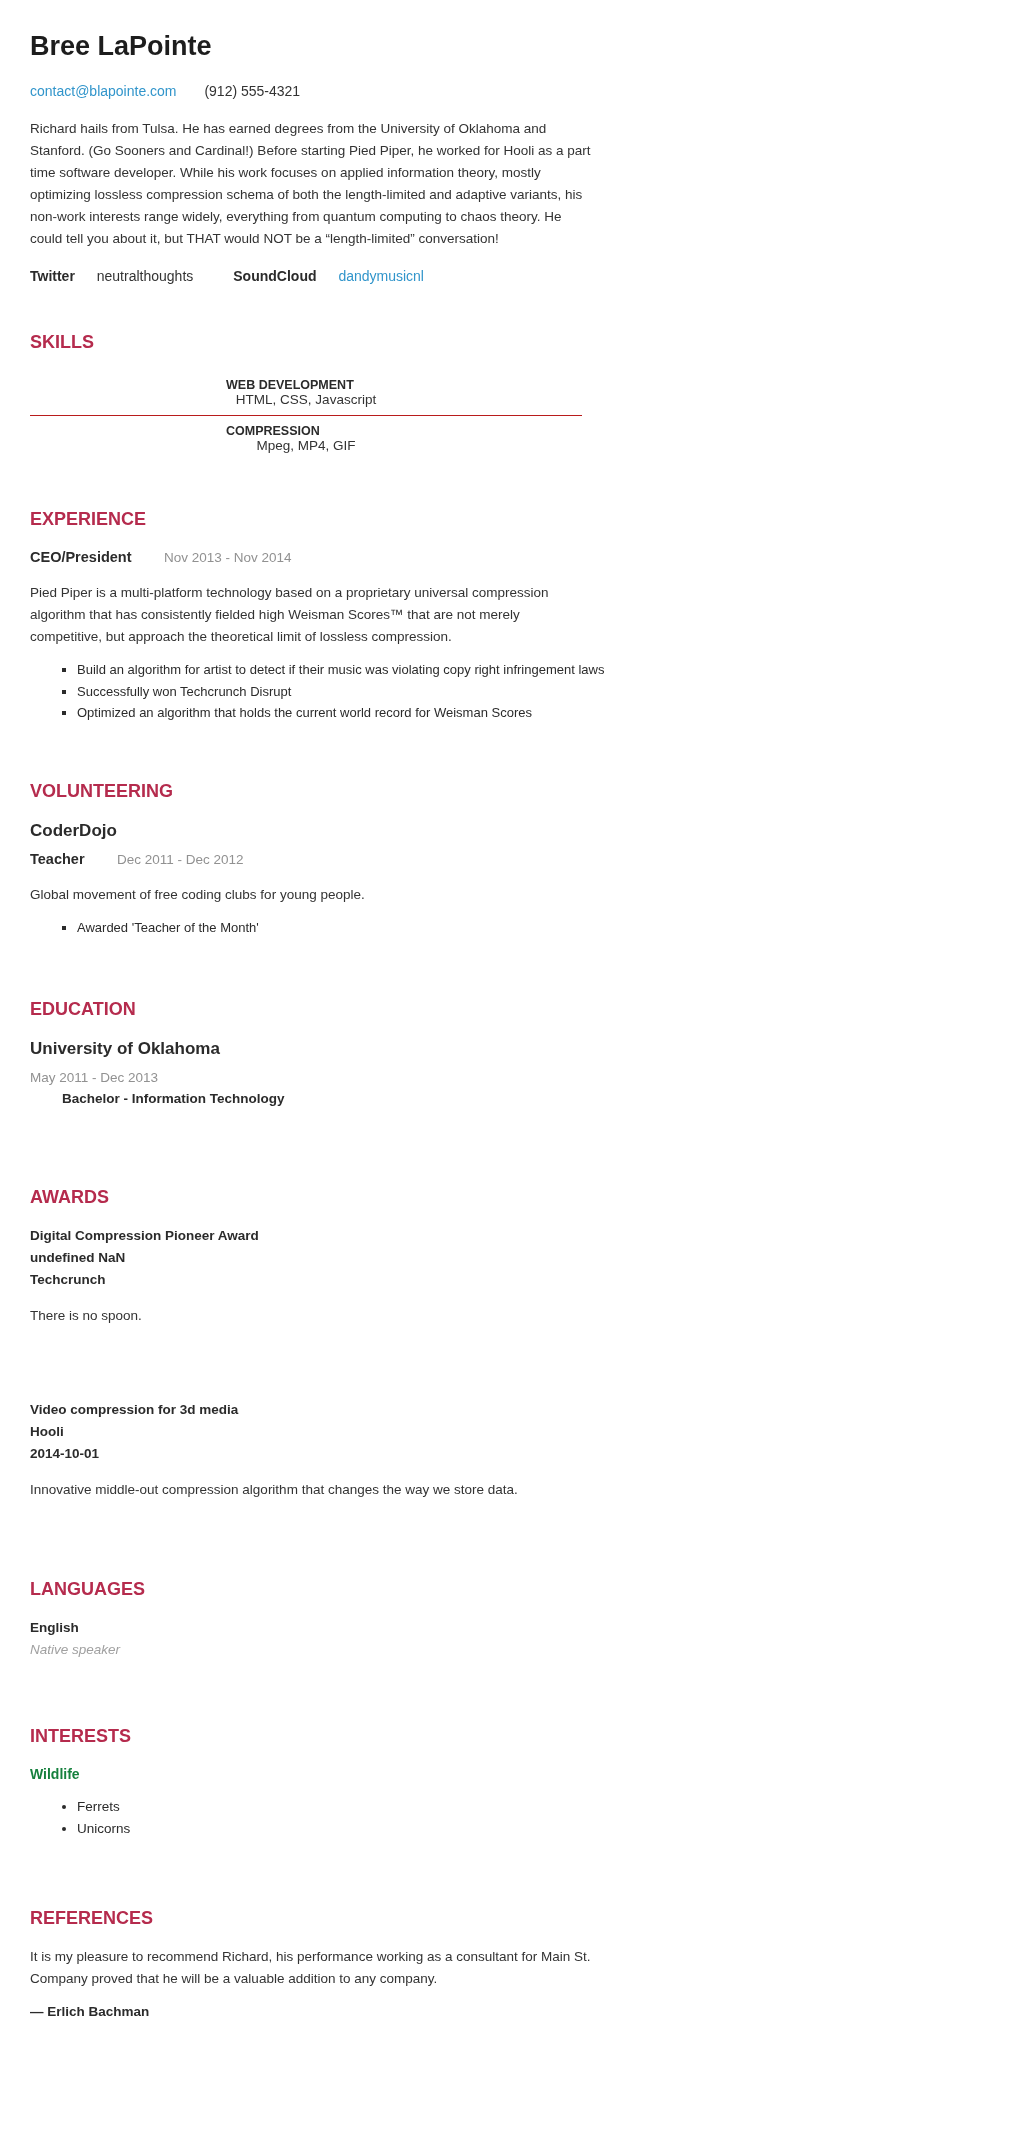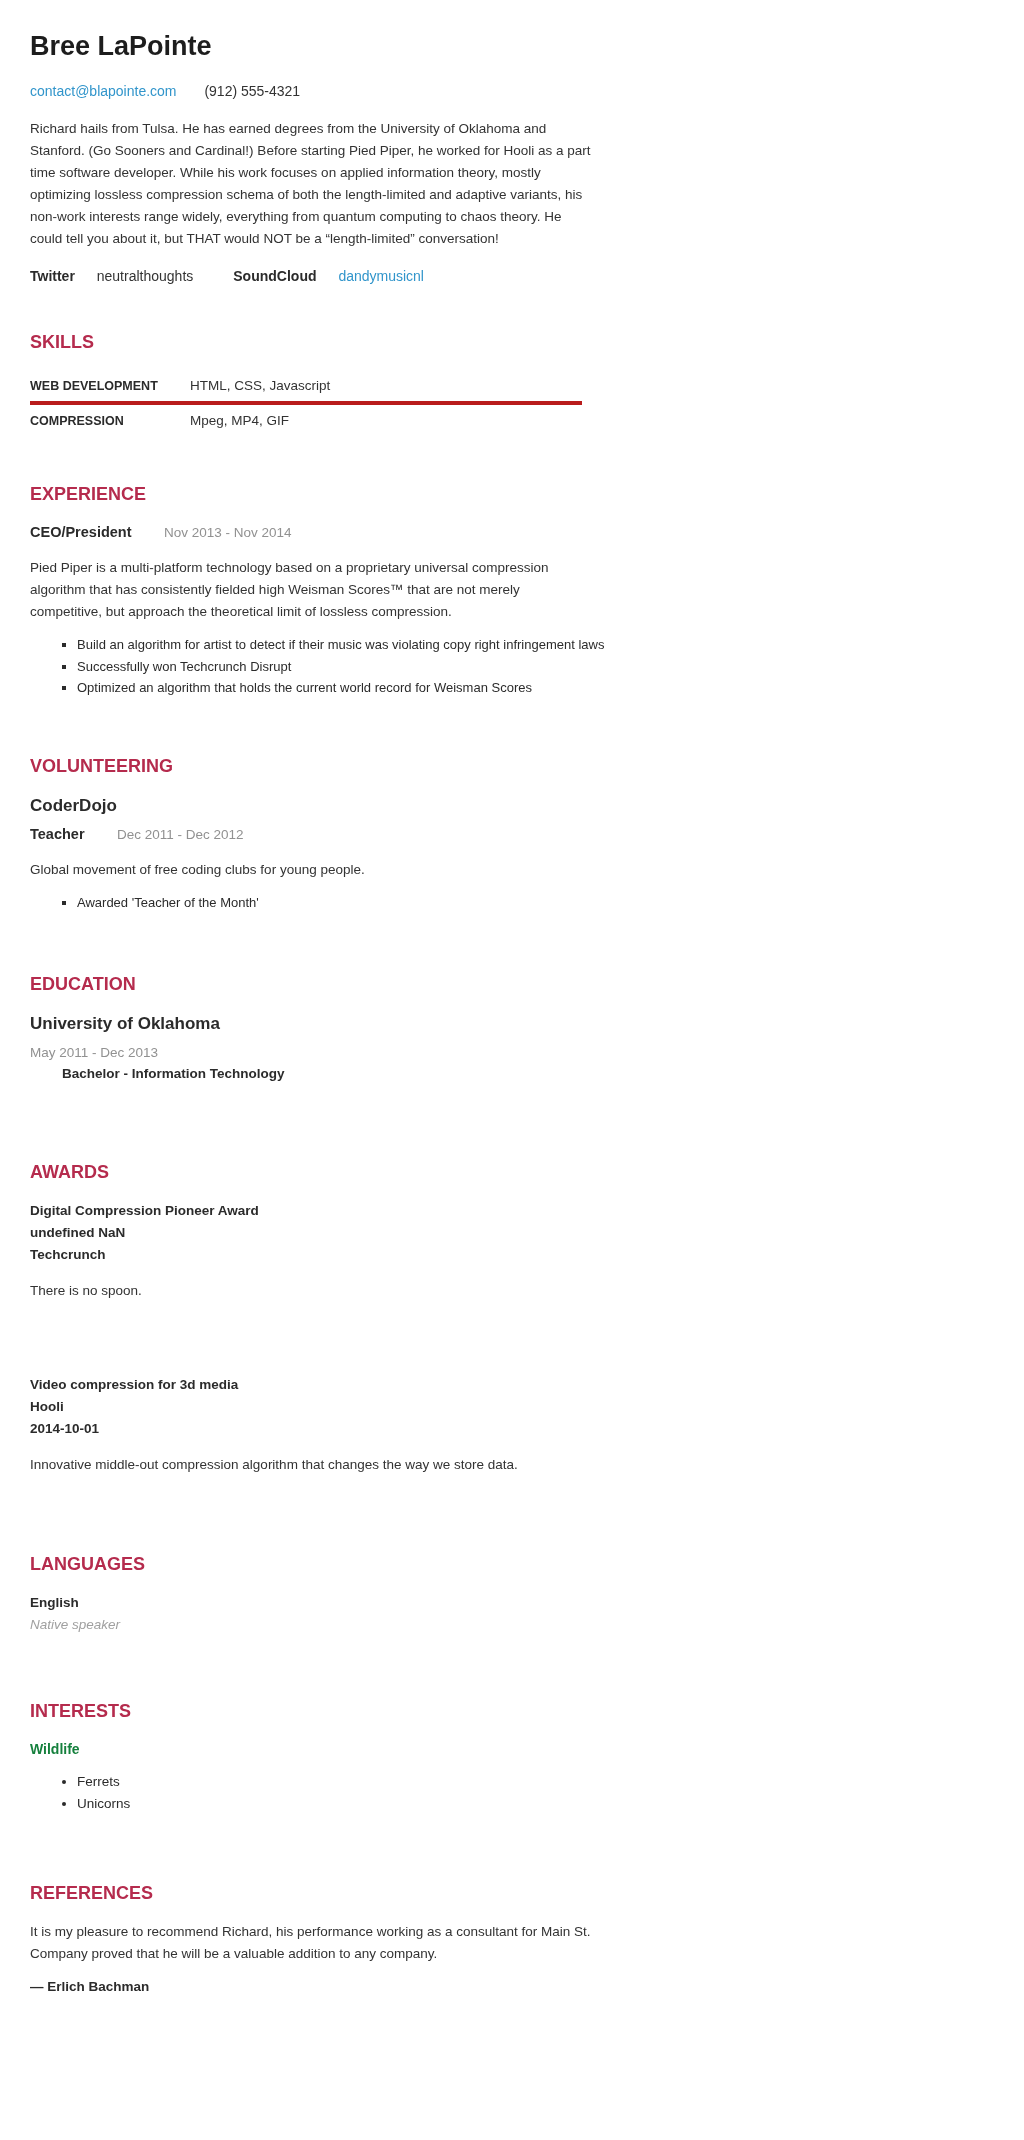--- a/index.html
+++ b/index.html
@@ -26,22 +26,22 @@
   .sec-volunteering { margin-top: 56px; }
   .sec-education    { margin-top: 60px; }
   .sec-awards       { margin-top: 76px; }
   .sec-publications { margin-top: 72px; }
   .sec-languages    { margin-top: 76px; }
   .sec-interests    { margin-top: 64px; }
   .sec-references   { margin-top: 66px; }
 
   
   .skills-table { width: 552px; }
-  .skill-row { display: flex; align-items: center; padding: 8px 0; }
-  .skill-row + .skill-row { border-top: 4px solid #b91c1c; }
+  .skill-row { display: flex; align-items: center; padding: 8px 0; flex-direction: column; }
+  .skill-row + .skill-row { border-top: 1px solid #b91c1c; }
   .skill-name { width: 160px; font-size: 12.5px; font-weight: 600; color: #2b2b2b; }
   .skill-keywords { font-size: 13.5px; color: #333333; }
 
   
   .position-row { margin: 0 0 14px 0; line-height: 20px; }
   .position-title { font-weight: 700; font-size: 14.5px; color: #2b2b2b; margin-right: 28px; }
   .date-range { color: #919191; font-size: 13.5px; }
   .body-text { font-size: 13.5px; line-height: 22px; margin: 0; width: 562px; }
   ul.squares { list-style-type: square; margin: 12px 0 0 0; padding-left: 47px; font-size: 13px; line-height: 19.5px; color: #2b2b2b; }
   ul.squares li { margin-bottom: 2px; }

